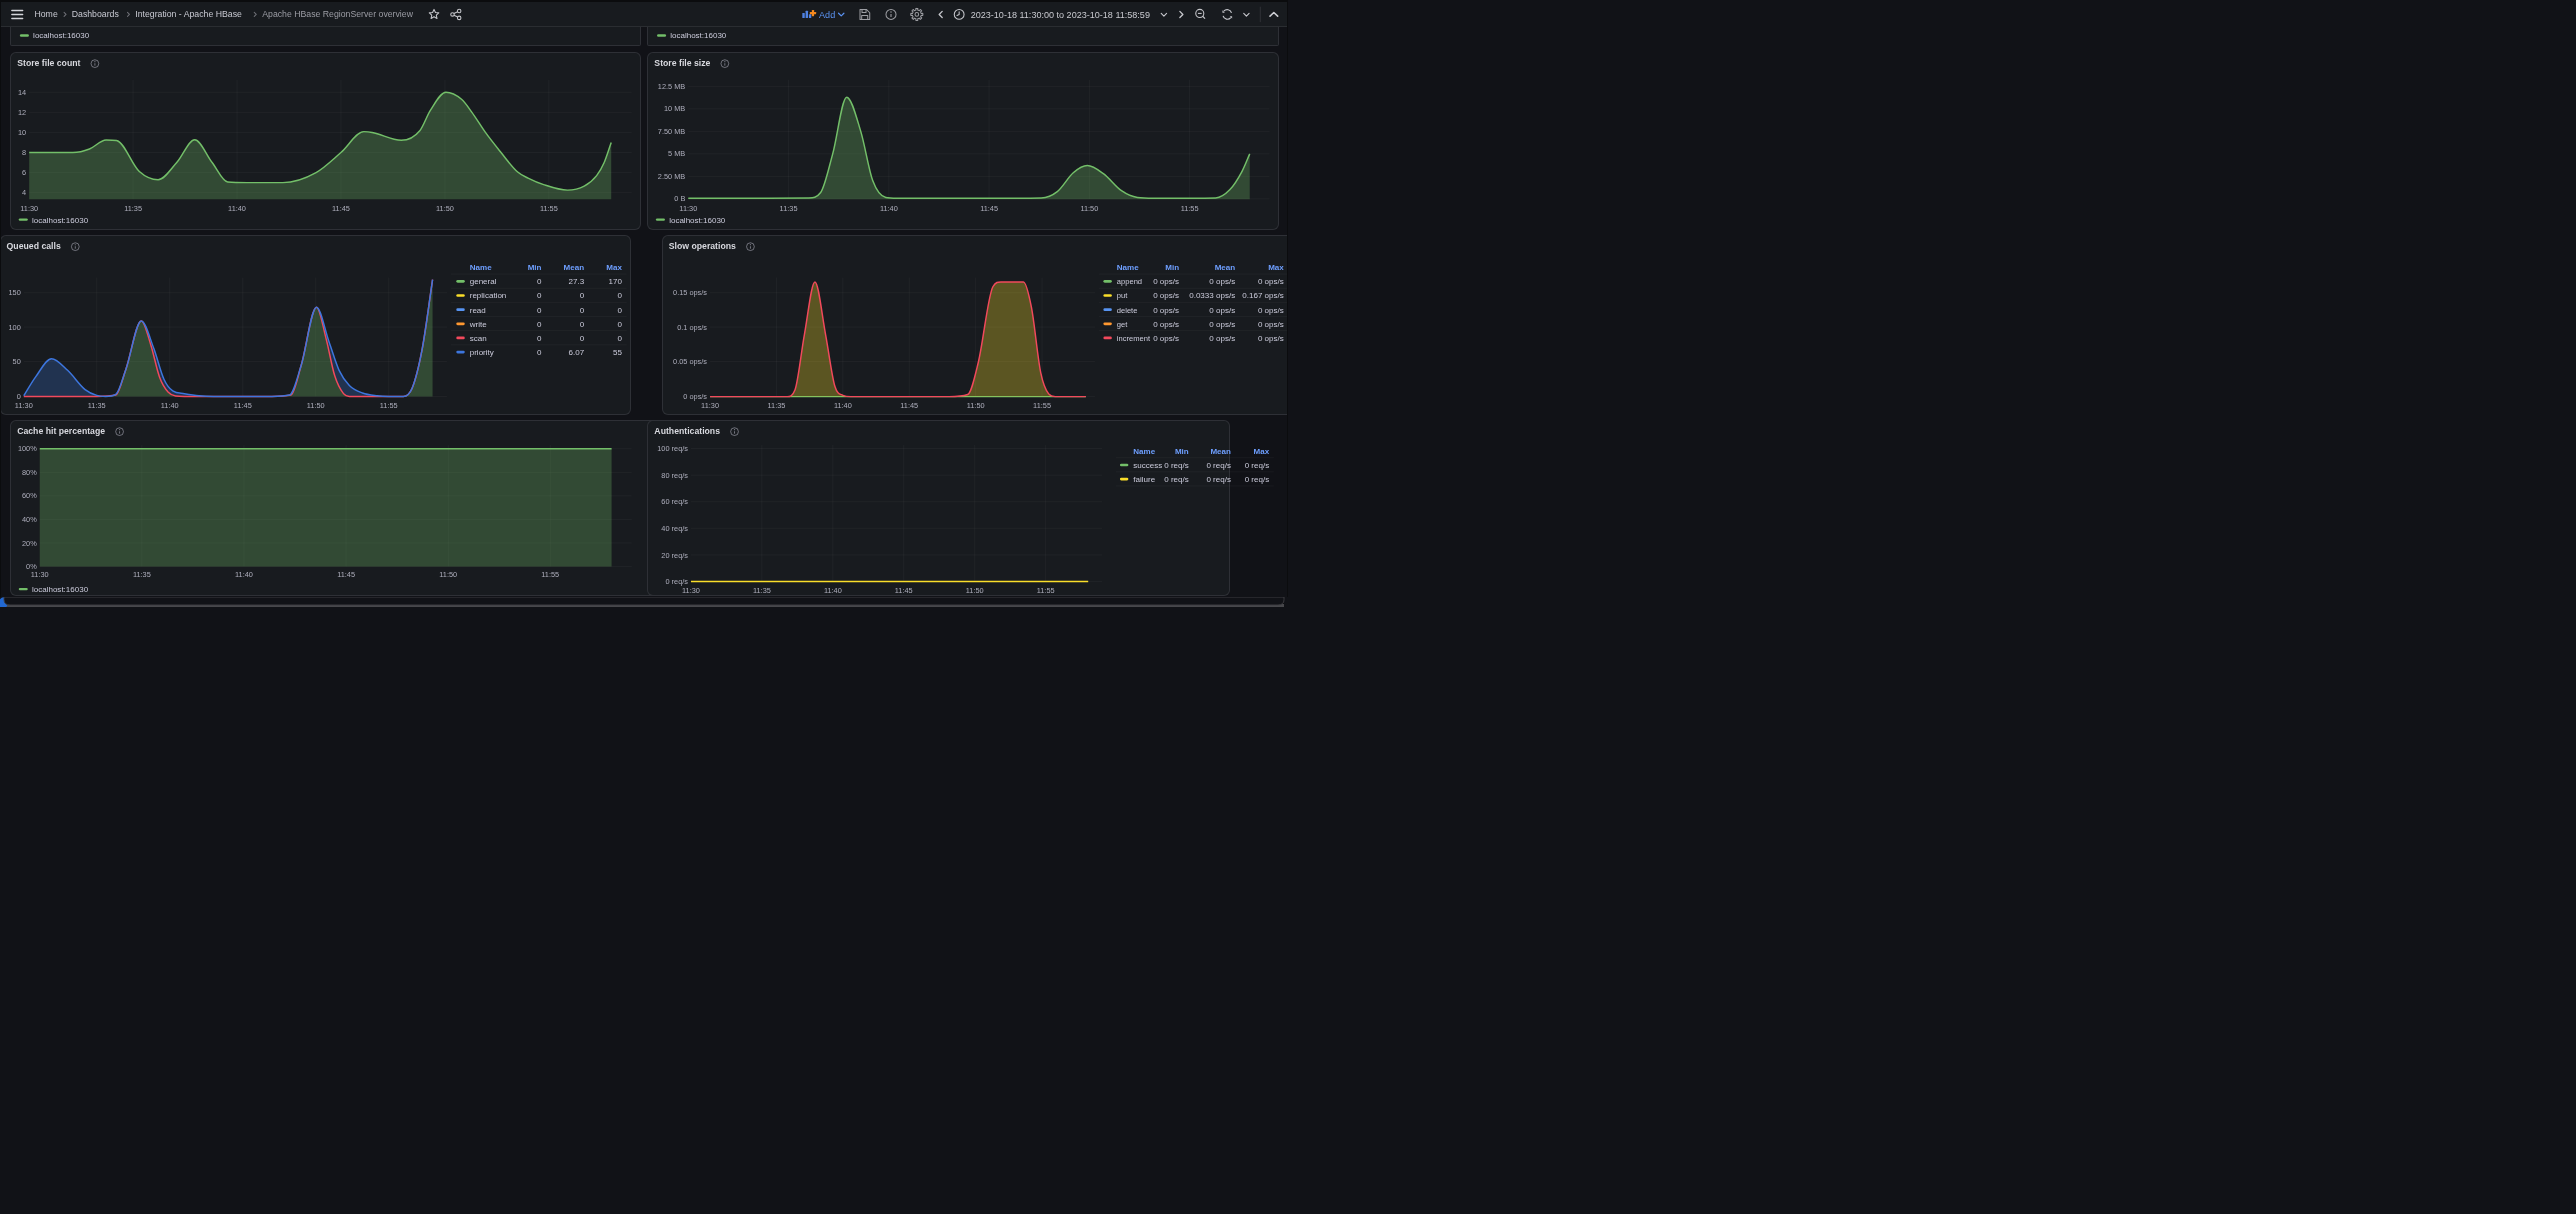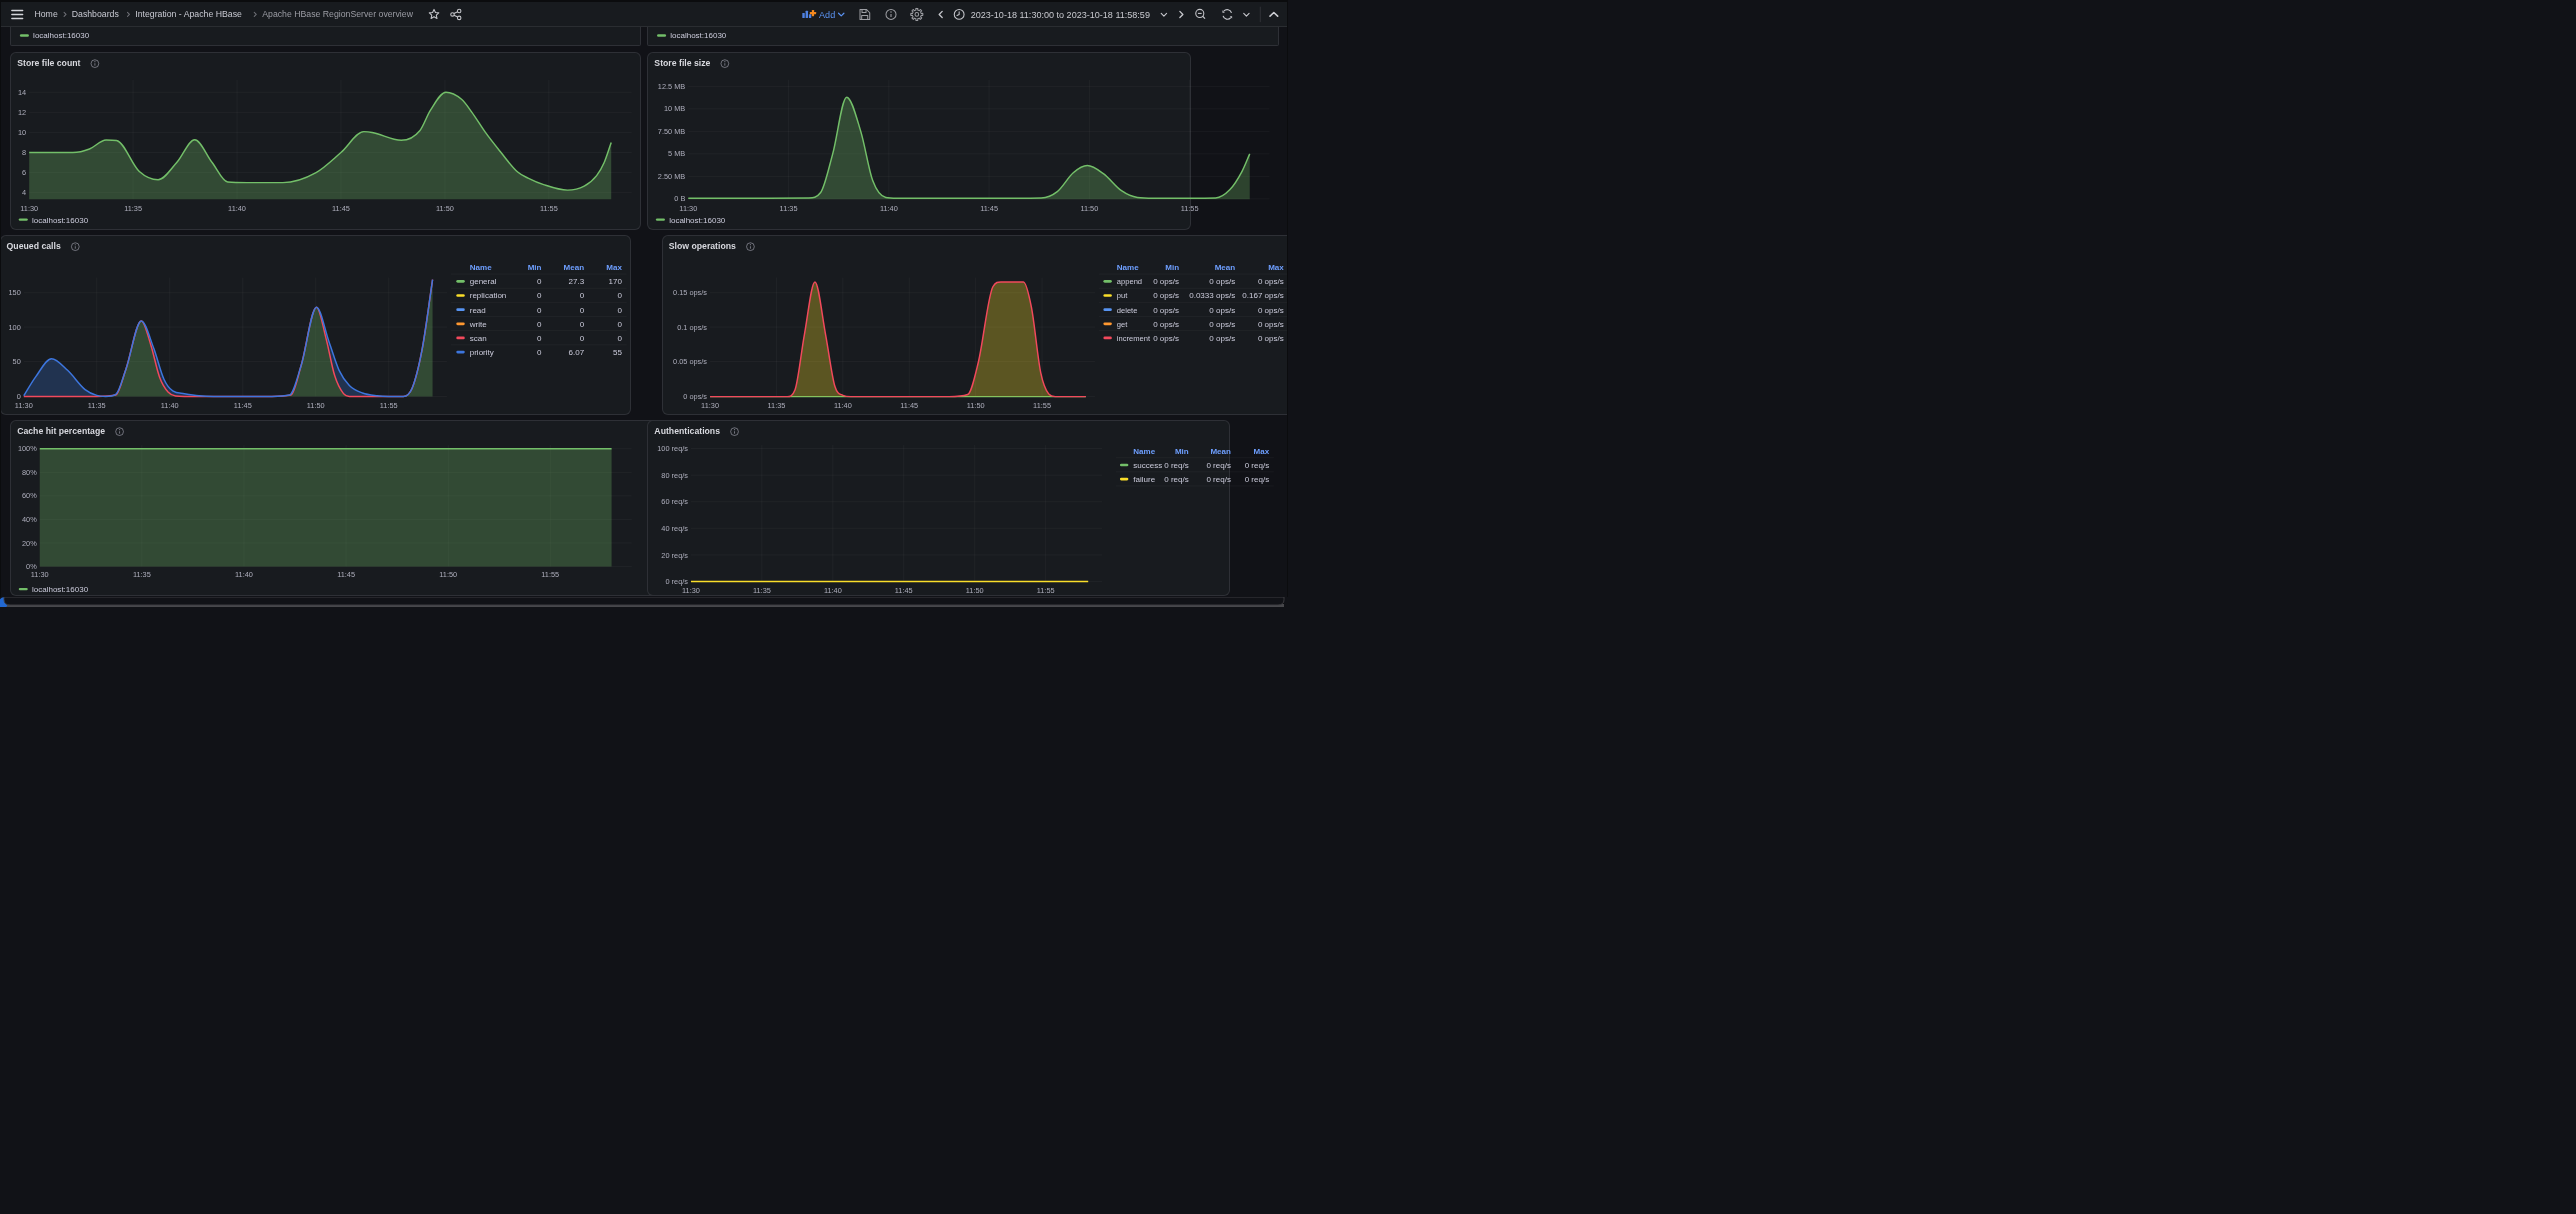--- a/index.html
+++ b/index.html
@@ -114,21 +114,21 @@
         <text x="336.8" y="236.3" text-anchor="middle" font-size="11" fill="rgba(204,204,220,0.82)">11:40</text>
         <text x="492.1" y="236.3" text-anchor="middle" font-size="11" fill="rgba(204,204,220,0.82)">11:45</text>
         <text x="647.5" y="236.3" text-anchor="middle" font-size="11" fill="rgba(204,204,220,0.82)">11:50</text>
         <text x="802.8" y="236.3" text-anchor="middle" font-size="11" fill="rgba(204,204,220,0.82)">11:55</text>
         <path d="M26.2,148.7C38.6,148.7 51.1,148.7 63.5,148.7C72.8,148.7 82.1,148.7 91.4,148.7C99.7,148.7 108.0,146.6 116.3,143.4C124.6,140.3 132.8,129.9 141.1,129.9C146.3,129.9 151.5,129.9 156.7,130.7C168.1,132.3 179.4,166.9 190.8,177.2C200.2,185.6 209.5,189.5 218.8,189.5C228.1,189.5 237.4,173.9 246.7,163.7C255.7,153.9 264.6,129.6 273.5,129.6C282.2,129.6 290.9,152.6 299.6,163.7C307.3,173.6 315.1,192.4 322.9,192.9C332.7,193.7 342.5,193.7 352.4,193.7C361.7,193.7 371.0,193.7 380.3,193.7C388.6,193.7 396.9,193.7 405.2,193.7C421.7,193.7 438.3,187.9 454.9,178.7C467.3,171.8 479.7,159.4 492.1,148.7C503.5,138.9 514.9,117.5 526.3,117.5C530.5,117.5 534.6,117.9 538.7,118.7C553.2,121.3 567.7,130.4 582.2,130.4C591.5,130.4 600.9,127.2 610.2,115.7C615.4,109.3 620.5,93.7 625.7,85.7C633.5,73.7 641.2,58.7 649.0,58.7C656.8,58.7 664.5,62.6 672.3,69.2C677.5,73.6 682.7,81.6 687.8,88.7C694.6,97.9 701.3,109.4 708.0,118.7C715.8,129.5 723.6,139.1 731.3,148.7C739.6,158.9 747.9,170.7 756.2,177.9C761.4,182.5 766.5,184.4 771.7,186.9C779.5,190.8 787.2,194.2 795.0,196.7C806.9,200.6 818.8,204.9 830.7,204.9C839.0,204.9 847.3,203.4 855.6,198.9C861.8,195.6 868.0,191.2 874.2,183.2C877.8,178.5 881.5,172.7 885.1,164.4C888.7,156.2 892.3,143.9 896.0,133.7L896.0,218.7L26.2,218.7Z" fill="rgba(115,191,105,0.29)"></path>
         <path d="M26.2,148.7C38.6,148.7 51.1,148.7 63.5,148.7C72.8,148.7 82.1,148.7 91.4,148.7C99.7,148.7 108.0,146.6 116.3,143.4C124.6,140.3 132.8,129.9 141.1,129.9C146.3,129.9 151.5,129.9 156.7,130.7C168.1,132.3 179.4,166.9 190.8,177.2C200.2,185.6 209.5,189.5 218.8,189.5C228.1,189.5 237.4,173.9 246.7,163.7C255.7,153.9 264.6,129.6 273.5,129.6C282.2,129.6 290.9,152.6 299.6,163.7C307.3,173.6 315.1,192.4 322.9,192.9C332.7,193.7 342.5,193.7 352.4,193.7C361.7,193.7 371.0,193.7 380.3,193.7C388.6,193.7 396.9,193.7 405.2,193.7C421.7,193.7 438.3,187.9 454.9,178.7C467.3,171.8 479.7,159.4 492.1,148.7C503.5,138.9 514.9,117.5 526.3,117.5C530.5,117.5 534.6,117.9 538.7,118.7C553.2,121.3 567.7,130.4 582.2,130.4C591.5,130.4 600.9,127.2 610.2,115.7C615.4,109.3 620.5,93.7 625.7,85.7C633.5,73.7 641.2,58.7 649.0,58.7C656.8,58.7 664.5,62.6 672.3,69.2C677.5,73.6 682.7,81.6 687.8,88.7C694.6,97.9 701.3,109.4 708.0,118.7C715.8,129.5 723.6,139.1 731.3,148.7C739.6,158.9 747.9,170.7 756.2,177.9C761.4,182.5 766.5,184.4 771.7,186.9C779.5,190.8 787.2,194.2 795.0,196.7C806.9,200.6 818.8,204.9 830.7,204.9C839.0,204.9 847.3,203.4 855.6,198.9C861.8,195.6 868.0,191.2 874.2,183.2C877.8,178.5 881.5,172.7 885.1,164.4C888.7,156.2 892.3,143.9 896.0,133.7" fill="none" stroke="#73bf69" stroke-width="2.2" stroke-linejoin="round"></path>
         <rect x="10.6" y="247.2" width="13.5" height="3.6" rx="1.8" fill="#73bf69"></rect>
         <text x="30.4" y="253.3" font-size="12" fill="#ccccdc">localhost:16030</text>
       </svg>
     </div>
-    <div class="panel" style="left:647px;top:52px;width:544px;height:178px;">
+    <div class="panel" style="left:647px;top:52px;width:632px;height:178px;">
       <svg width="632" height="178" style="position:absolute;left:0;top:0" font-family="Liberation Sans" viewBox="0 0 942 266">
         <text x="8.3" y="19" font-size="13" font-weight="600" fill="#d8d9df">Store file size</text>
         <g stroke="rgba(204,204,220,0.55)" fill="none" stroke-width="1.3">
           <circle cx="113.59999999999991" cy="15.9" r="5.8"></circle>
         </g>
         <line x1="113.59999999999991" y1="15.3" x2="113.59999999999991" y2="18.9" stroke="rgba(204,204,220,0.55)" stroke-width="1.4"></line>
         <circle cx="113.59999999999991" cy="13.0" r="0.9" fill="rgba(204,204,220,0.55)"></circle>
         <line x1="59" y1="49.9" x2="927.5" y2="49.9" stroke="rgba(204,204,220,0.07)" stroke-width="1"></line>
         <line x1="59" y1="83.5" x2="927.5" y2="83.5" stroke="rgba(204,204,220,0.07)" stroke-width="1"></line>
         <line x1="59" y1="117.1" x2="927.5" y2="117.1" stroke="rgba(204,204,220,0.07)" stroke-width="1"></line>

